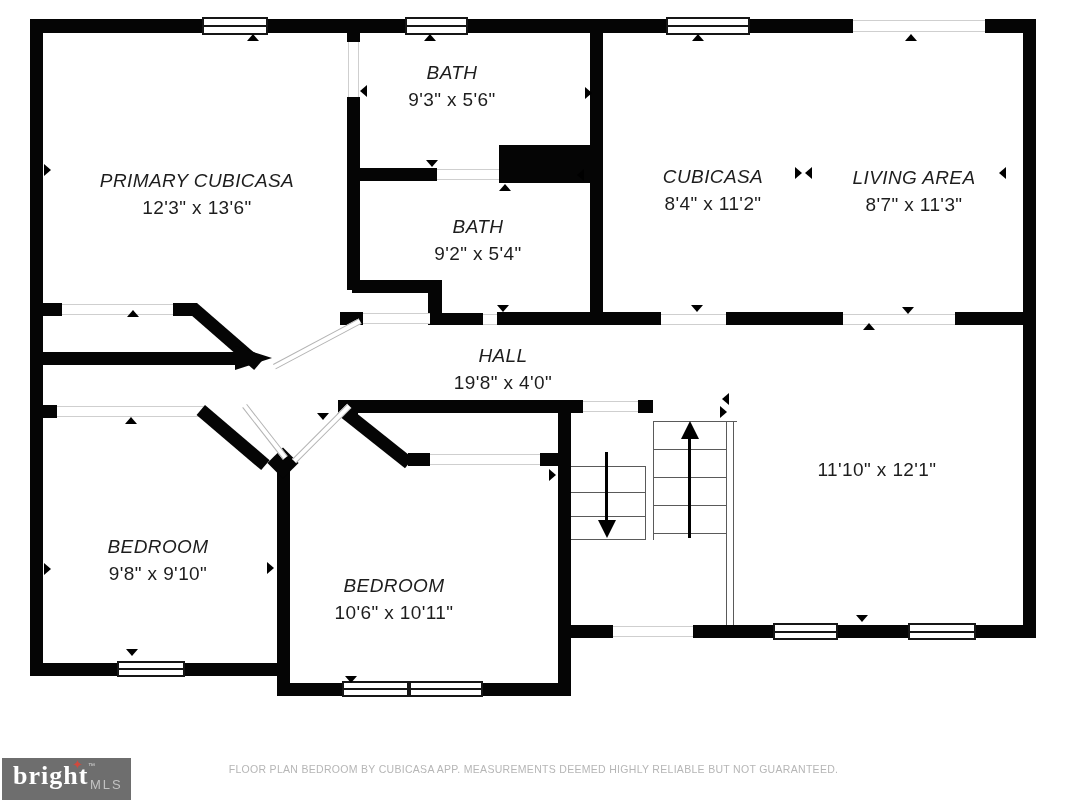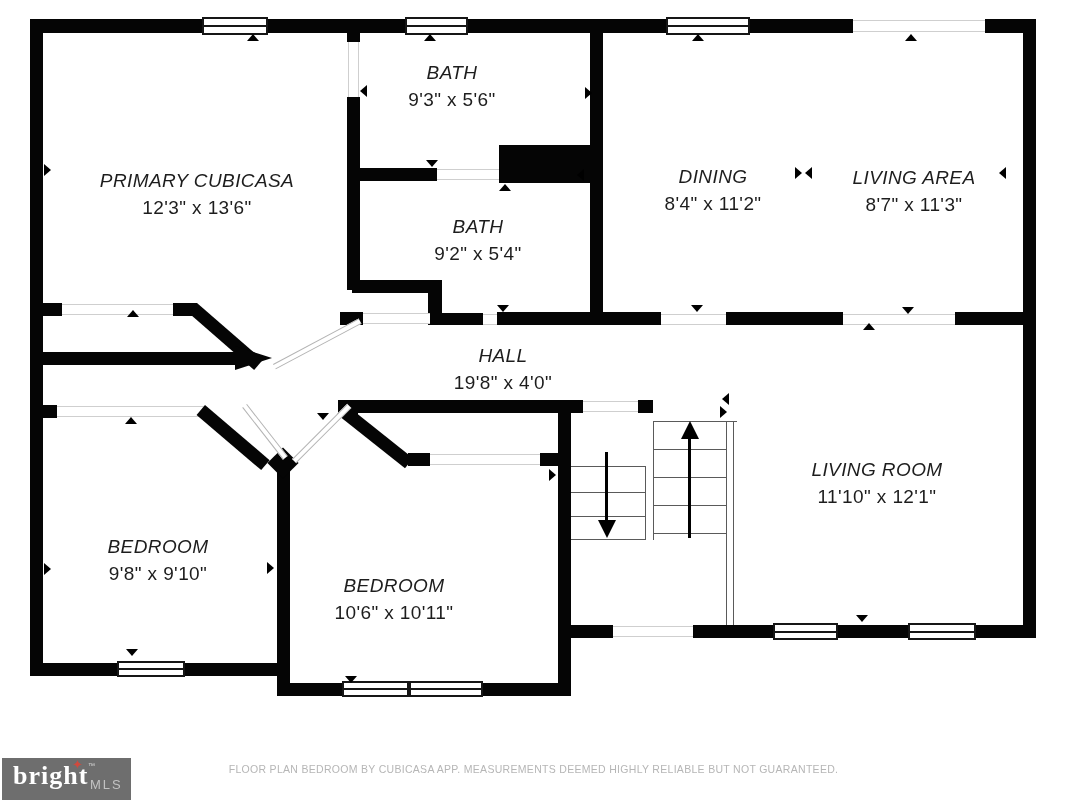--- a/index.html
+++ b/index.html
@@ -180,41 +180,40 @@
   </div>
   <div class="room" style="left:452px;top:59px;">
     <div class="nm">BATH</div>
     <div class="dm">9'3" x 5'6"</div>
   </div>
   <div class="room" style="left:478px;top:213px;">
     <div class="nm">BATH</div>
     <div class="dm">9'2" x 5'4"</div>
   </div>
   <div class="room" style="left:713px;top:163px;">
-    <div class="nm">DINING</div>
+    <div class="nm">CUBICASA</div>
     <div class="dm">8'4" x 11'2"</div>
   </div>
   <div class="room" style="left:914px;top:164px;">
     <div class="nm">LIVING AREA</div>
     <div class="dm">8'7" x 11'3"</div>
   </div>
   <div class="room" style="left:503px;top:342px;">
     <div class="nm">HALL</div>
     <div class="dm">19'8" x 4'0"</div>
   </div>
   <div class="room" style="left:158px;top:533px;">
     <div class="nm">BEDROOM</div>
     <div class="dm">9'8" x 9'10"</div>
   </div>
   <div class="room" style="left:394px;top:572px;">
     <div class="nm">BEDROOM</div>
     <div class="dm">10'6" x 10'11"</div>
   </div>
   <div class="room" style="left:877px;top:456px;">
-    <div class="nm">LIVING ROOM</div>
     <div class="dm">11'10" x 12'1"</div>
   </div>
 
   <div id="disclaimer">FLOOR PLAN BEDROOM BY CUBICASA APP. MEASUREMENTS DEEMED HIGHLY RELIABLE BUT NOT GUARANTEED.</div>
 
   <div id="logo">
     <span class="brand">bright</span>
     <span class="star">✦</span>
     <span class="tm">™</span>
     <span class="mls">MLS</span>

